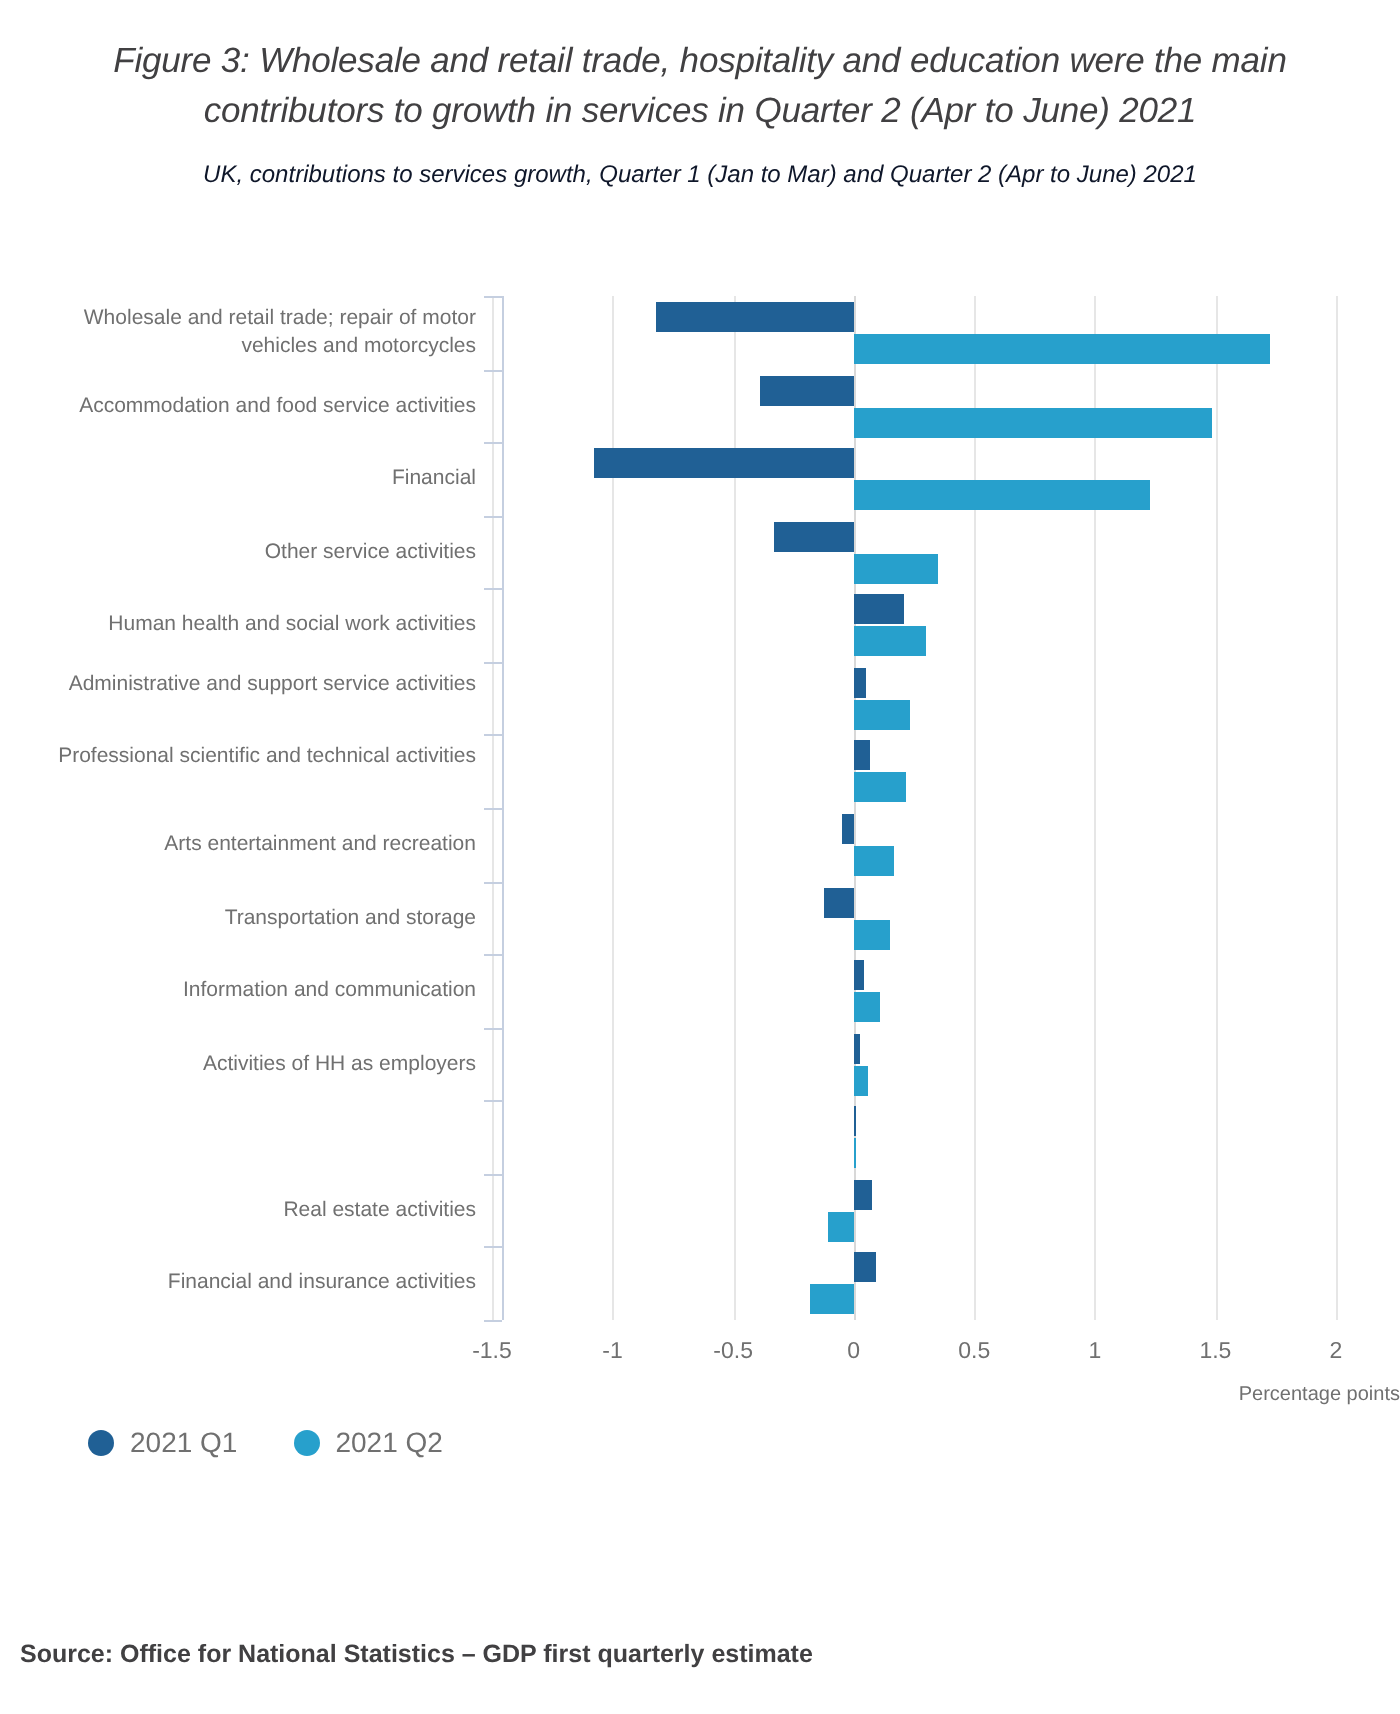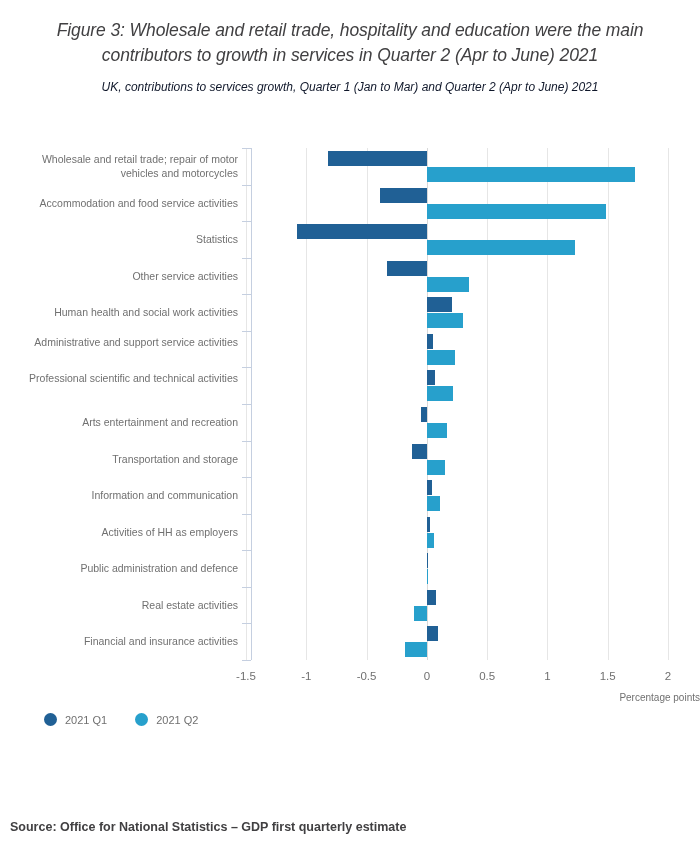--- a/index.html
+++ b/index.html
@@ -140,21 +140,21 @@
     align-items: center;
     gap: 8px;
   }
   .legend-dot {
     width: 13px;
     height: 13px;
     border-radius: 50%;
     display: block;
   }
   .legend-text {
-    font-size: 11px;
+    font-size: 14px;
     color: #707070;
   }
   
   .source {
     position: absolute;
     left: 10px;
     top: 820px;
     font-size: 12.5px;
     font-weight: bold;
     color: #414042;
@@ -167,30 +167,29 @@
 
   <div class="titles">
     <div class="chart-title">Figure 3: Wholesale and retail trade, hospitality and education were the main contributors to growth in services in Quarter 2 (Apr to June) 2021</div>
     <div class="chart-subtitle">UK, contributions to services growth, Quarter 1 (Jan to Mar) and Quarter 2 (Apr to June) 2021</div>
   </div>
 
   <div class="plot-wrap">
     <div class="cat-labels" id="cat-labels">
         <div class="cat-label" style="top: 11.7857px;">Wholesale and retail trade; repair of motor vehicles and motorcycles</div>
         <div class="cat-label" style="top: 55.6071px;">Accommodation and food service activities</div>
-        <div class="cat-label" style="top: 92.1786px;">Statistics</div>
+        <div class="cat-label" style="top: 92.1786px;">Financial</div>
         <div class="cat-label" style="top: 128.75px;">Other service activities</div>
         <div class="cat-label" style="top: 165.321px;">Human health and social work activities</div>
         <div class="cat-label" style="top: 194.643px;">Administrative and support service activities</div>
         <div class="cat-label" style="top: 231.214px;">Professional scientific and technical activities</div>
         <div class="cat-label" style="top: 275.036px;">Arts entertainment and recreation</div>
         <div class="cat-label" style="top: 311.607px;">Transportation and storage</div>
         <div class="cat-label" style="top: 348.179px;">Information and communication</div>
         <div class="cat-label" style="top: 384.75px;">Activities of HH as employers</div>
-        <div class="cat-label" style="top: 421.321px;">Public administration and defence</div>
         <div class="cat-label" style="top: 457.893px;">Real estate activities</div>
         <div class="cat-label" style="top: 494.464px;">Financial and insurance activities</div>
       </div>
     <div class="axis-area" id="axis-area">
       <div class="yaxis-line"></div>
     <div class="gridline" style="left: 0px;"></div>
         <div class="gridline" style="left: 60.2857px;"></div>
         <div class="gridline" style="left: 120.571px;"></div>
         <div class="gridline zero" style="left: 180.857px;"></div>
         <div class="gridline" style="left: 241.143px;"></div>

